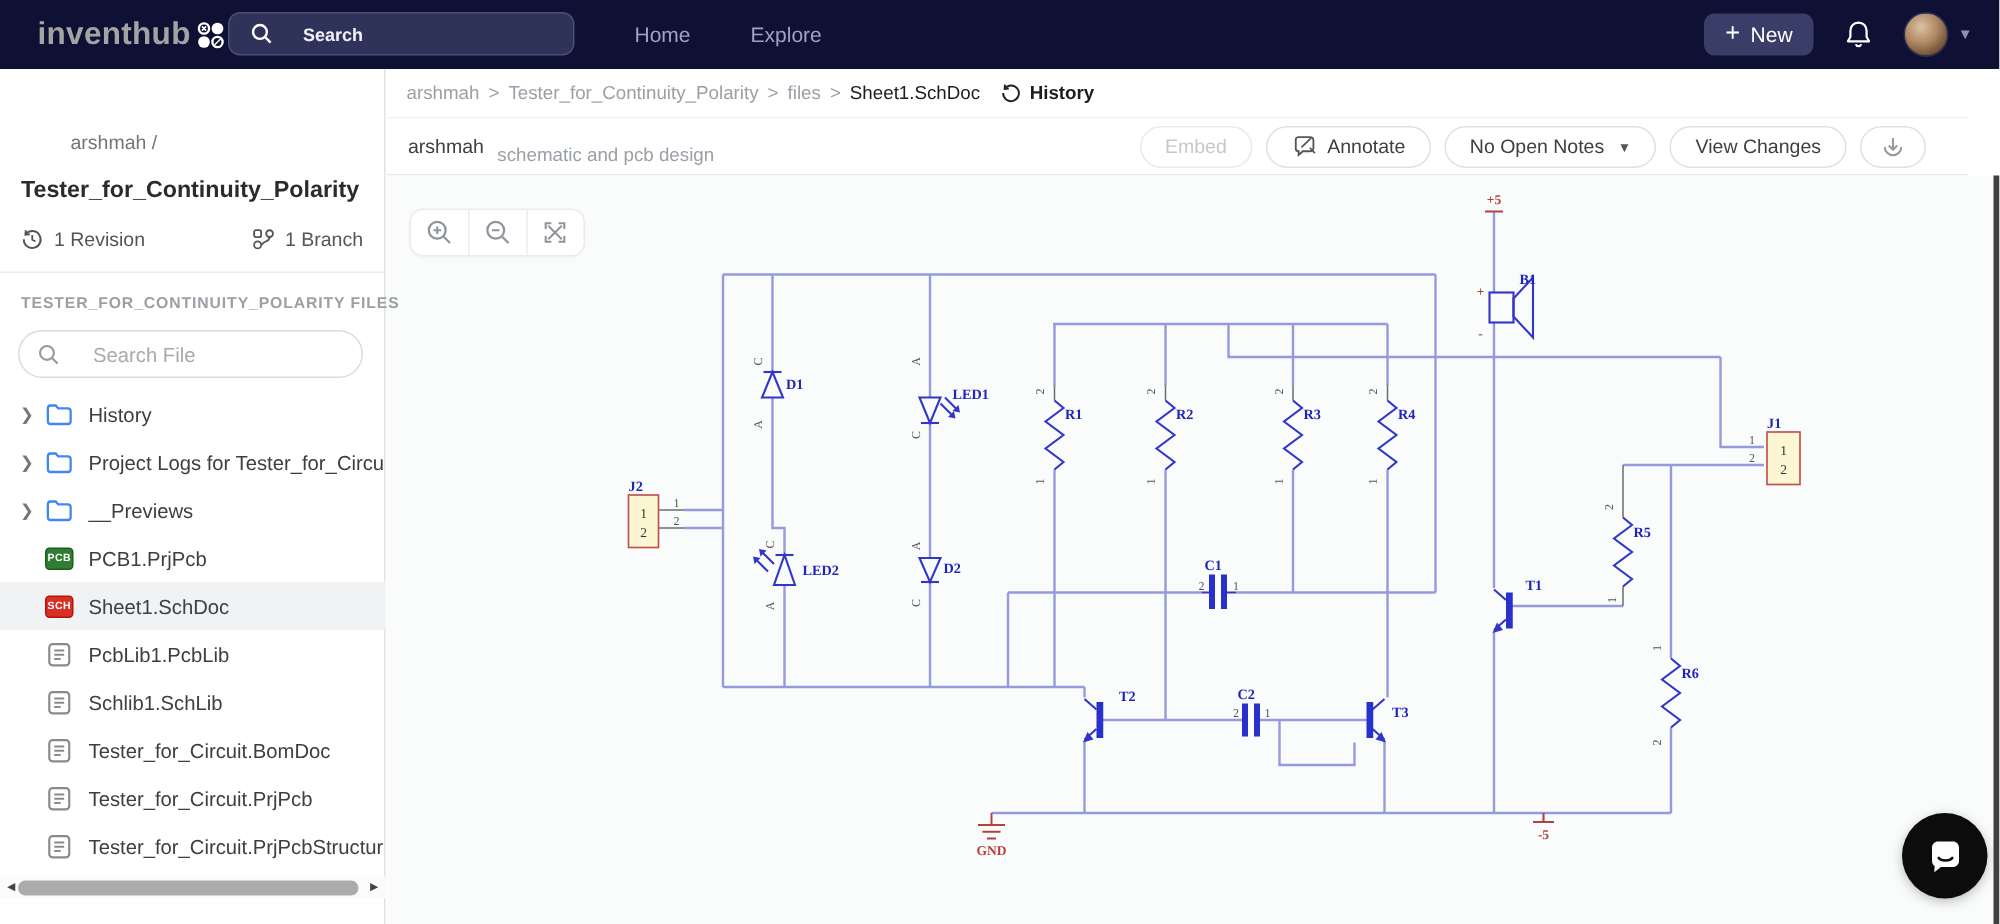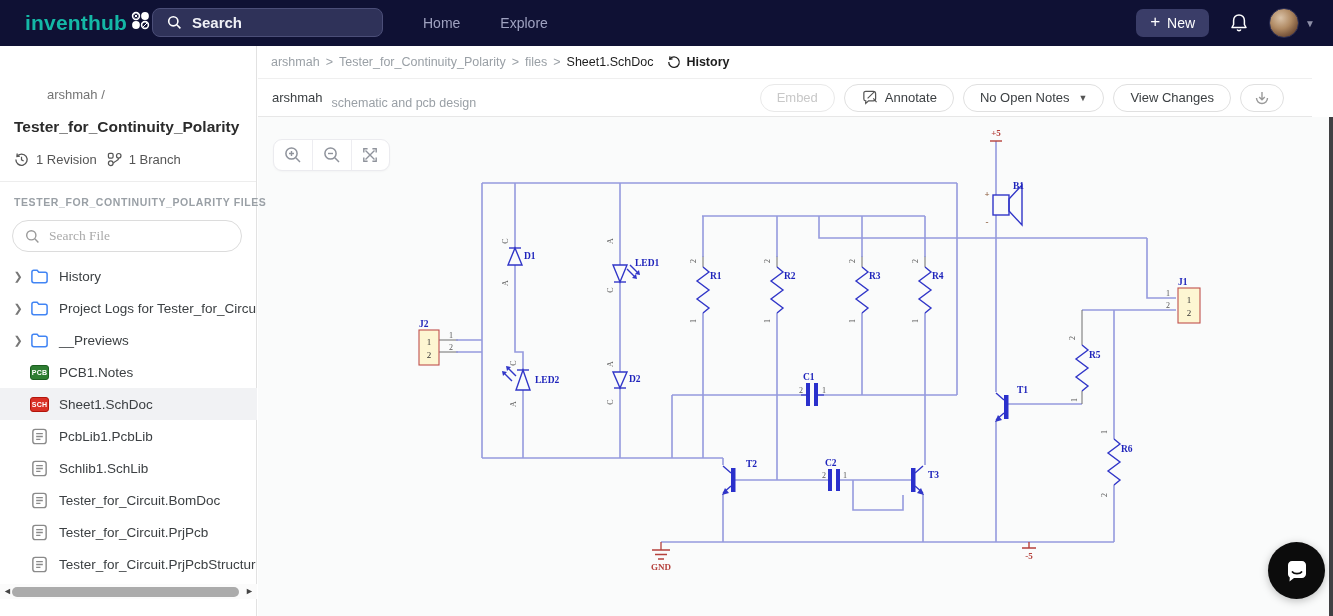--- a/index.html
+++ b/index.html
@@ -3,28 +3,28 @@
 <meta charset="utf-8">
 <style>
   * { margin:0; padding:0; box-sizing:border-box; }
   html,body { width:1333px; height:616px; overflow:hidden; background:#fff;
     font-family:"Liberation Sans", sans-serif; }
   .page { position:relative; width:1333px; height:616px; }
 
   
   .navbar { position:absolute; left:0; top:0; width:1333px; height:46px;
     background:#0f1134; display:flex; align-items:center; z-index:10; }
-  .logo { margin-left:25px; color:#14b8a6; font-size:21px; font-weight:600;
-    letter-spacing:.2px; display:flex; }
+  .logo { margin-left:25px; color:#a3a3a3; font-size:21px; font-weight:600;
+    letter-spacing:.2px; display:flex; align-items:center; }
   .logo-dots { margin-left:4px; }
   .nav-search { position:absolute; left:152px; top:8px; width:231px; height:29px;
     background:#2f3259; border:1px solid #4b4e78; border-radius:8px;
     display:flex; align-items:center; padding-left:14px; }
   .nav-search input { background:transparent; border:none; outline:none;
-    color:#fff; font-size:15px; font-weight:700; width:170px; margin-left:10px;
+    color:#fff; font-size:12px; font-weight:700; width:170px; margin-left:20px;
     font-family:"Liberation Sans", sans-serif; }
   .nav-search input::placeholder { color:#f0f1f7; opacity:1; }
   .nav-links { position:absolute; left:423px; display:flex; gap:40px; }
   .nav-link { color:#9fa2c0; font-size:14px; cursor:pointer; }
   .nav-right { position:absolute; right:18px; top:0; height:46px;
     display:flex; align-items:center; gap:20px; }
   .btn-new { background:#3a3d68; color:#fff; border:none; border-radius:7px;
     height:28px; padding:0 14px; font-size:14px; display:flex; align-items:center;
     gap:7px; cursor:pointer; font-family:"Liberation Sans", sans-serif; }
   .btn-new .plus { font-size:17px; font-weight:400; margin-top:-2px; }
@@ -36,32 +36,32 @@
 
   
   .sidebar { position:absolute; left:0; top:46px; width:257px; height:570px;
     background:#fff; border-right:1px solid #e2e2e2; z-index:5; }
   .user-card { padding:36px 14px 14px 14px; border-bottom:1px solid #ededed; }
   .user-row { display:flex; align-items:center; gap:9px; }
   .avatar-sm { width:24px; height:24px; border-radius:50%;
     background:radial-gradient(circle at 38% 32%, #d9c2a8 0%, #a8induced 0, #b08a63 42%, #6d4a33 78%, #3c2a1e 100%); }
   .owner-prefix { color:#757575; font-size:13px; }
   .proj-title { margin-top:12px; color:#2b2b2b; font-size:15.5px; font-weight:700; }
-  .stats-row { margin-top:16px; display:flex; gap:10px; align-items:center; }
+  .stats-row { margin-top:16px; display:flex; gap:26px; align-items:center;justify-content:space-between; }
   .stat { display:flex; align-items:center; gap:7px; color:#555; font-size:13px; }
   .files-header { position:absolute; left:14px; top:150px; width:330px;
     color:#9aa0a6; font-size:10.5px; font-weight:700; letter-spacing:.6px;
     white-space:nowrap; z-index:6; }
   .tree { position:absolute; left:0; top:166px; width:257px; height:372px;
     overflow:hidden; }
   .file-search { position:absolute; left:12px; top:8px; width:230px; height:32px;
     border:1px solid #dcdcdc; border-radius:17px; display:flex; align-items:center;
     padding-left:12px; background:#fff; }
   .file-search input { border:none; outline:none; font-size:13.5px; color:#444;
-    margin-left:9px; width:170px; font-family:Liberation Serif, serif; }
+    margin-left:22px; width:170px; font-family:Liberation Sans, sans-serif; }
   .file-search input::placeholder { color:#aaa; opacity:1; }
   .file-list { position:absolute; top:48px; left:0; width:257px; }
   .frow { height:32px; display:flex; align-items:center; white-space:nowrap;
     cursor:pointer; }
   .frow.selected { background:#f1f2f4; }
   .chev { width:16px; margin-left:10px; color:#777; font-size:11px; text-align:center; }
   .no-chev { width:16px; margin-left:10px; }
   .ficon { width:19px; height:19px; margin-left:4px; flex:none; }
   .fname { margin-left:10px; font-size:13.5px; color:#3c4043; }
   .badge { width:19px; height:15px; border-radius:3px; color:#fff; font-size:7px;
@@ -225,21 +225,21 @@
         <div class="frow">
           <span class="chev">❯</span>
           <svg class="ficon" viewBox="0 0 20 18">
             <path d="M2 4.5 C2 3.4 2.9 2.5 4 2.5 L7.5 2.5 L9.3 4.6 L16 4.6 C17.1 4.6 18 5.5 18 6.6 L18 13.5 C18 14.6 17.1 15.5 16 15.5 L4 15.5 C2.9 15.5 2 14.6 2 13.5 Z" fill="none" stroke="#4285f4" stroke-width="1.6"></path>
           </svg>
           <span class="fname">__Previews</span>
         </div>
         <div class="frow">
           <span class="no-chev"></span>
           <span class="badge pcb">PCB</span>
-          <span class="fname">PCB1.Notes</span>
+          <span class="fname">PCB1.PrjPcb</span>
         </div>
         <div class="frow selected">
           <span class="no-chev"></span>
           <span class="badge sch">SCH</span>
           <span class="fname">Sheet1.SchDoc</span>
         </div>
         <div class="frow">
           <span class="no-chev"></span>
           <svg class="ficon" viewBox="0 0 20 20">
             <rect x="3" y="2.5" width="14" height="15" rx="2.5" fill="none" stroke="#8a8a8a" stroke-width="1.5"></rect>

